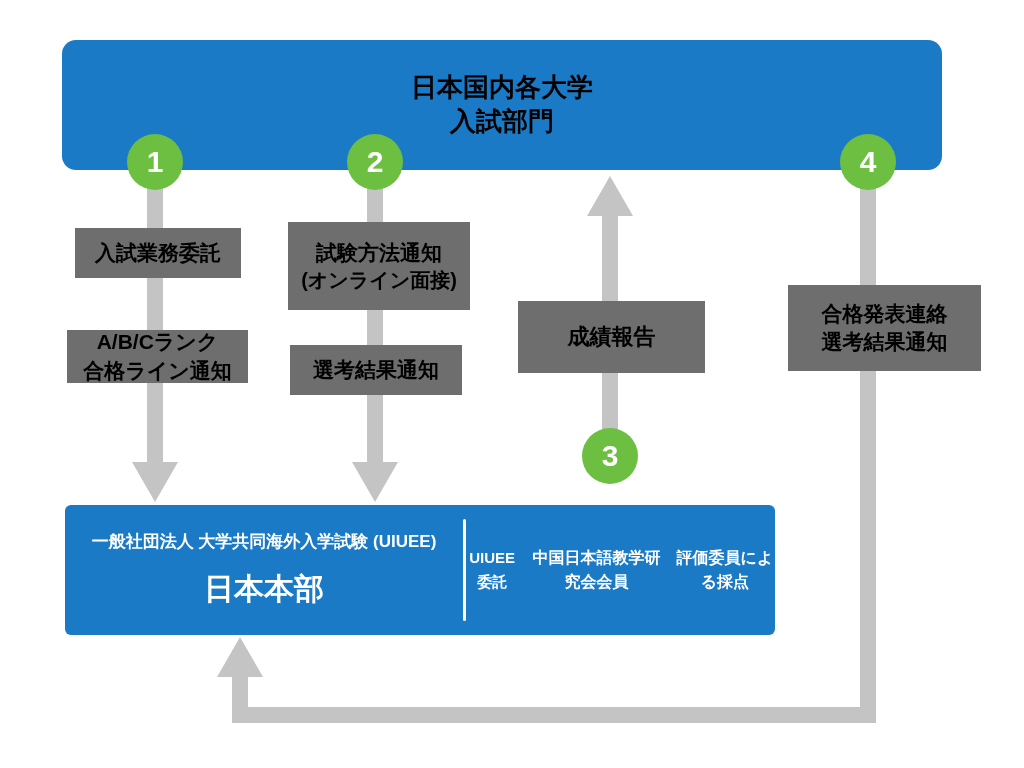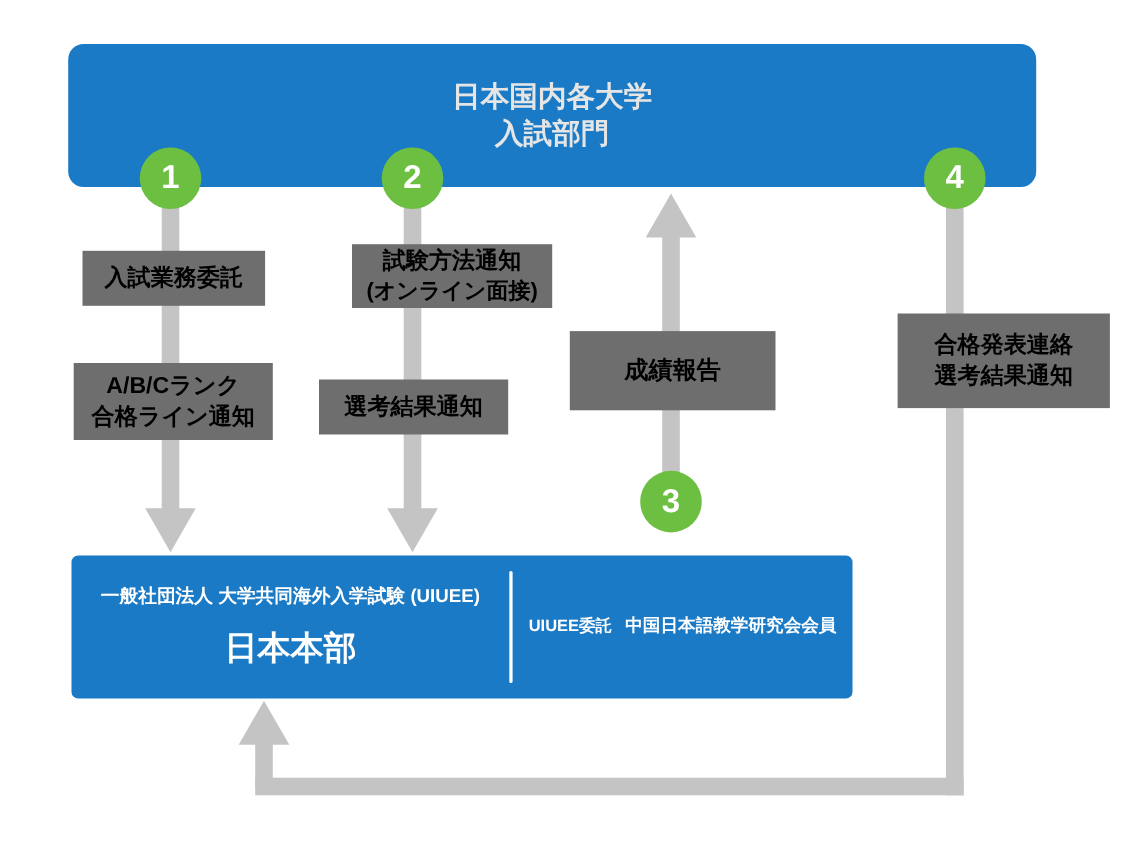--- a/index.html
+++ b/index.html
@@ -16,21 +16,21 @@
     }
     .stage { position: absolute; inset: 0; }
 
     
     .banner {
       position: absolute;
       left: 62px; top: 40px;
       width: 880px; height: 130px;
       background: var(--blue);
       border-radius: 14px;
-      color: #e5e5e5;
+      color: #000000;
       display: flex; flex-direction: column;
       align-items: center; justify-content: center;
       z-index: 2;
       text-align: center;
     }
     .banner .bl { font-size: 26px; font-weight: bold; line-height: 1.3; }
 
     
     .badge {
       position: absolute;
@@ -79,26 +79,26 @@
       color: #000000;
       display: flex; flex-direction: column;
       align-items: center; justify-content: center;
       text-align: center;
       font-weight: bold;
       z-index: 2;
     }
     .gbox .main { font-size: 21px; line-height: 1.35; }
     .gbox .sub  { font-size: 20px; line-height: 1.25; }
     .gbox1 { left: 75px;  top: 228px; width: 166px; height: 50px; }
-    .gbox2 { left: 67px;  top: 330px; width: 181px; height: 70px; }
-    .gbox3 { left: 288px; top: 222px; width: 182px; height: 58px; margin-left: 32px; }
+    .gbox2 { left: 67px;  top: 330px; width: 181px; height: 53px; }
+    .gbox3 { left: 288px; top: 222px; width: 182px; height: 88px; }
     .gbox4 { left: 290px; top: 345px; width: 172px; height: 50px; }
     .gbox5 { left: 518px; top: 285px; width: 187px; height: 72px; margin-top: 16px; }
     .gbox5 .main { font-size: 22px; }
-    .gbox6 { left: 816px; top: 285px; width: 193px; height: 86px; }
+    .gbox6 { left: 788px; top: 285px; width: 193px; height: 86px; }
 
     
     .bottom {
       position: absolute;
       left: 65px; top: 505px;
       width: 710px; height: 130px;
       background: var(--blue);
       border-radius: 6px;
       color: #fff;
       display: flex;
@@ -188,16 +188,17 @@
 
   <div class="bottom">
     <div class="left">
       <div class="org">一般社団法人 大学共同海外入学試験 (UIUEE)</div>
       <div class="name">日本本部</div>
     </div>
     <div class="divider"></div>
     <div class="right">
       <div class="c1">UIUEE委託</div>
       <div class="c2">中国日本語教学研究会会員</div>
+      <div class="c2">評価委員による採点</div>
     </div>
   </div>
 
 </div>
 
 </body></html>

